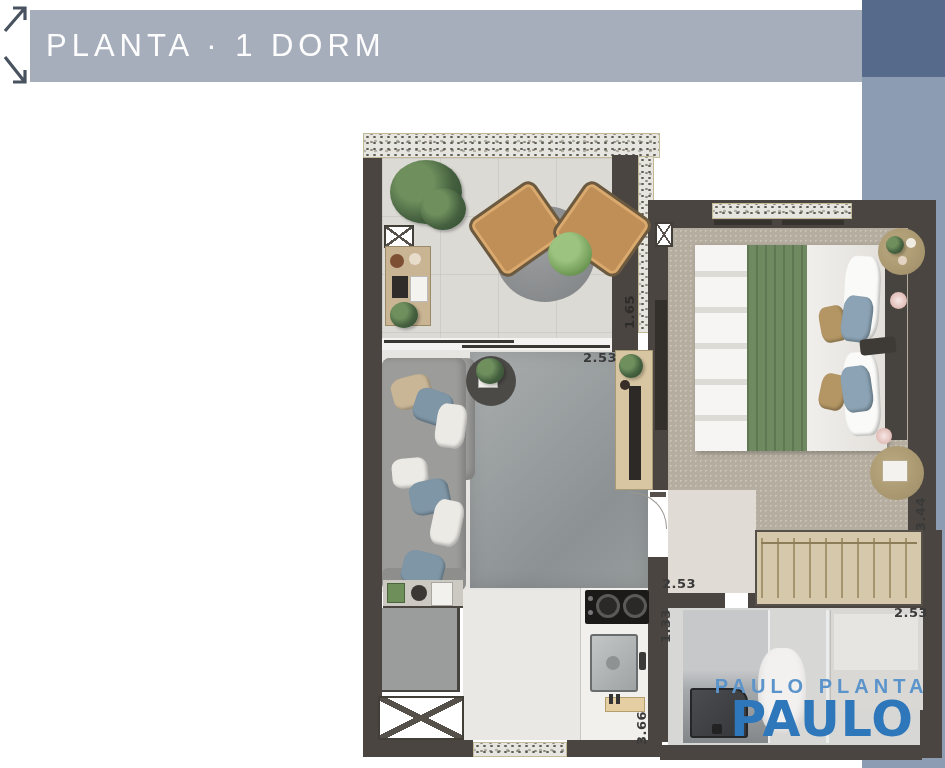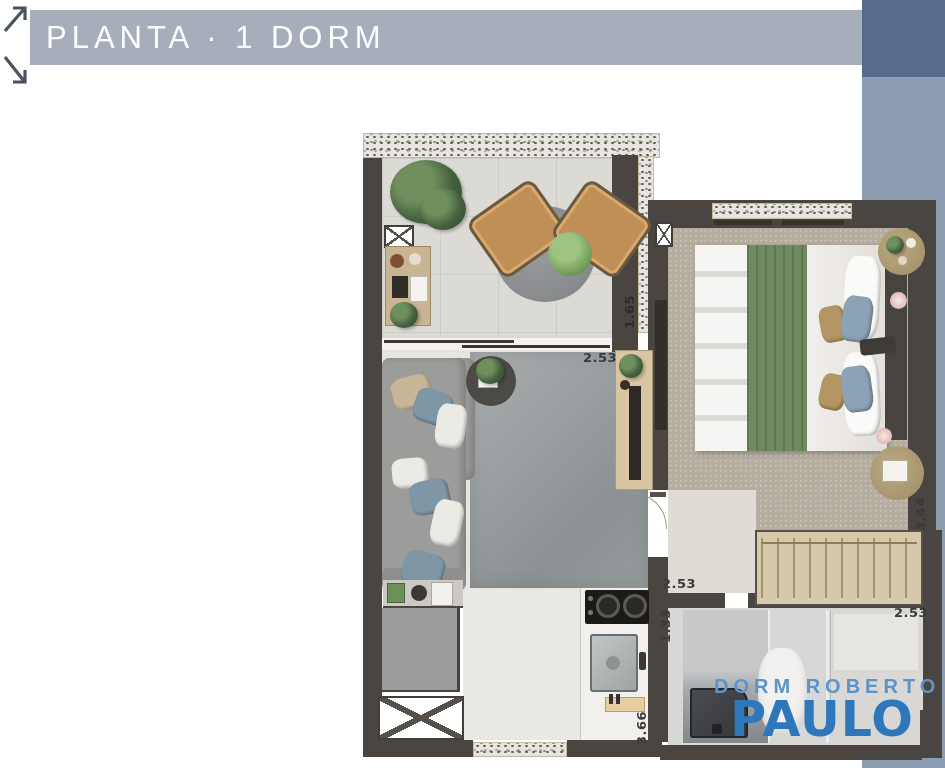--- a/index.html
+++ b/index.html
@@ -5,21 +5,21 @@
   html,body{margin:0;padding:0;}
   body{
     width:945px;height:768px;position:relative;overflow:hidden;
     background:#ffffff;
     font-family:"Liberation Sans", sans-serif;
   }
   .abs{position:absolute;}
 
   
   .header-bar{
-    left:30px;top:10px;width:832px;height:55px;
+    left:30px;top:10px;width:832px;height:72px;
     background:#a6aebc;display:flex;align-items:center;
   }
   .header-title{
     margin-left:16px;color:#fdfdfd;font-size:31px;letter-spacing:5px;
     font-weight:400;white-space:nowrap;
   }
   .header-icon{
     left:0;top:0;width:30px;height:93px;background:#ffffff;
   }
   .sidebar-light{left:862px;top:0;width:83px;height:768px;background:#8b9cb3;}
@@ -232,14 +232,14 @@
   <div class="abs dim" style="left:221px;top:222px;">2.53</div>
   <div class="abs dim vdim" style="left:260px;top:163px;height:38px;color:#2e2c29;">1.65</div>
   <div class="abs dim vdim" style="left:551px;top:363px;height:40px;">3.44</div>
   <div class="abs dim" style="left:300px;top:448px;">2.53</div>
   <div class="abs dim vdim" style="left:296px;top:479px;height:36px;">1.33</div>
   <div class="abs dim vdim" style="left:272px;top:577px;height:40px;">3.66</div>
   <div class="abs dim" style="left:532px;top:477px;">2.53</div>
 
 </div>
 
-<div class="abs logo-line1">DORM ROBERTO</div>
+<div class="abs logo-line1">PAULO PLANTA</div>
 <div class="abs logo-line2">PAULO</div>
 
 </body></html>

